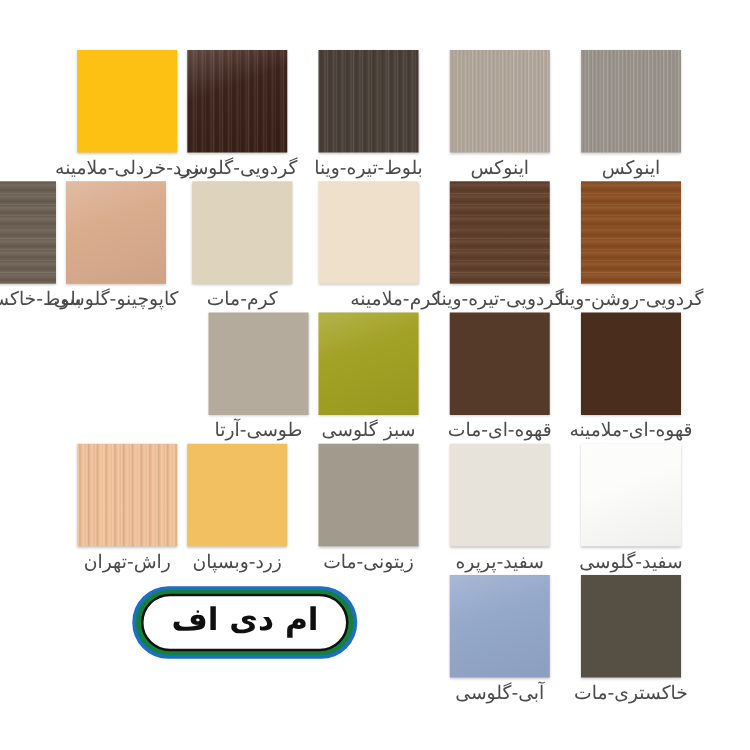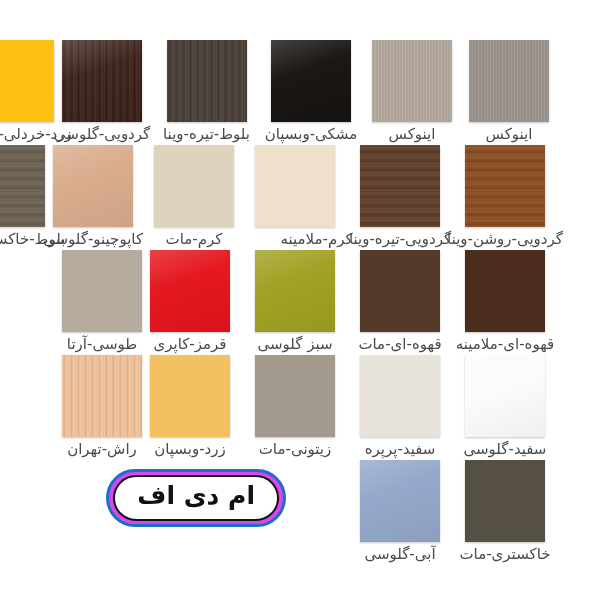--- a/index.html
+++ b/index.html
@@ -123,21 +123,21 @@
   .logo-wrap {
     margin-right: 70px;
     display: flex;
     align-items: flex-start;
     justify-content: center;
     padding-top: 9px;
   }
   .logo {
     border: 3px solid #1c6fc4;
     border-radius: 30px;
-    background: #d946ef;
+    background: #15803d;
     padding: 3px 4px;
     display: inline-block;
     line-height: 0;
   }
   .logo-inner {
     border: 2px solid #111111;
     border-radius: 26px;
     background: #ffffff;
     padding: 4px 22px 8px 22px;
     display: inline-block;
@@ -159,24 +159,20 @@
     <div class="row">
       <div class="cell">
         <div class="swatch brushed" style="background-color: rgb(154, 147, 140);"></div>
         <div class="label" style="color: rgb(74, 74, 74);">اینوکس</div>
       </div>
       <div class="cell">
         <div class="swatch brushed" style="background-color: rgb(178, 167, 155);"></div>
         <div class="label" style="color: rgb(74, 74, 74);">اینوکس</div>
       </div>
       <div class="cell">
-        <div class="swatch gloss" style="background-color: rgb(22, 19, 17);"></div>
-        <div class="label" style="color: rgb(74, 74, 74);">مشکی-وبسپان</div>
-      </div>
-      <div class="cell">
         <div class="swatch grain-v" style="background-color: rgb(74, 64, 56);"></div>
         <div class="label" style="color: rgb(74, 74, 74);">بلوط-تیره-وینا</div>
       </div>
       <div class="cell">
         <div class="swatch grain-v gloss" style="background-color: rgb(59, 33, 24);"></div>
         <div class="label" style="color: rgb(74, 74, 74);">گردویی-گلوسی</div>
       </div>
       <div class="cell">
         <div class="swatch flat" style="background-color: rgb(252, 193, 19);"></div>
         <div class="label" style="color: rgb(74, 74, 74);">زرد-خردلی-ملامینه</div>
@@ -215,24 +211,20 @@
       </div>
       <div class="cell">
         <div class="swatch flat" style="background-color: rgb(85, 58, 42);"></div>
         <div class="label" style="color: rgb(74, 74, 74);">قهوه-ای-مات</div>
       </div>
       <div class="cell">
         <div class="swatch gloss" style="background-color: rgb(160, 160, 33);"></div>
         <div class="label" style="color: rgb(74, 74, 74);">سبز گلوسی</div>
       </div>
       <div class="cell">
-        <div class="swatch gloss" style="background-color: rgb(228, 20, 28);"></div>
-        <div class="label" style="color: rgb(74, 74, 74);">قرمز-کاپری</div>
-      </div>
-      <div class="cell">
         <div class="swatch flat" style="background-color: rgb(181, 171, 156);"></div>
         <div class="label" style="color: rgb(74, 74, 74);">طوسی-آرتا</div>
       </div>
     </div>
     <div class="row">
       <div class="cell">
         <div class="swatch gloss" style="background-color: rgb(252, 252, 250);"></div>
         <div class="label" style="color: rgb(74, 74, 74);">سفید-گلوسی</div>
       </div>
       <div class="cell">

